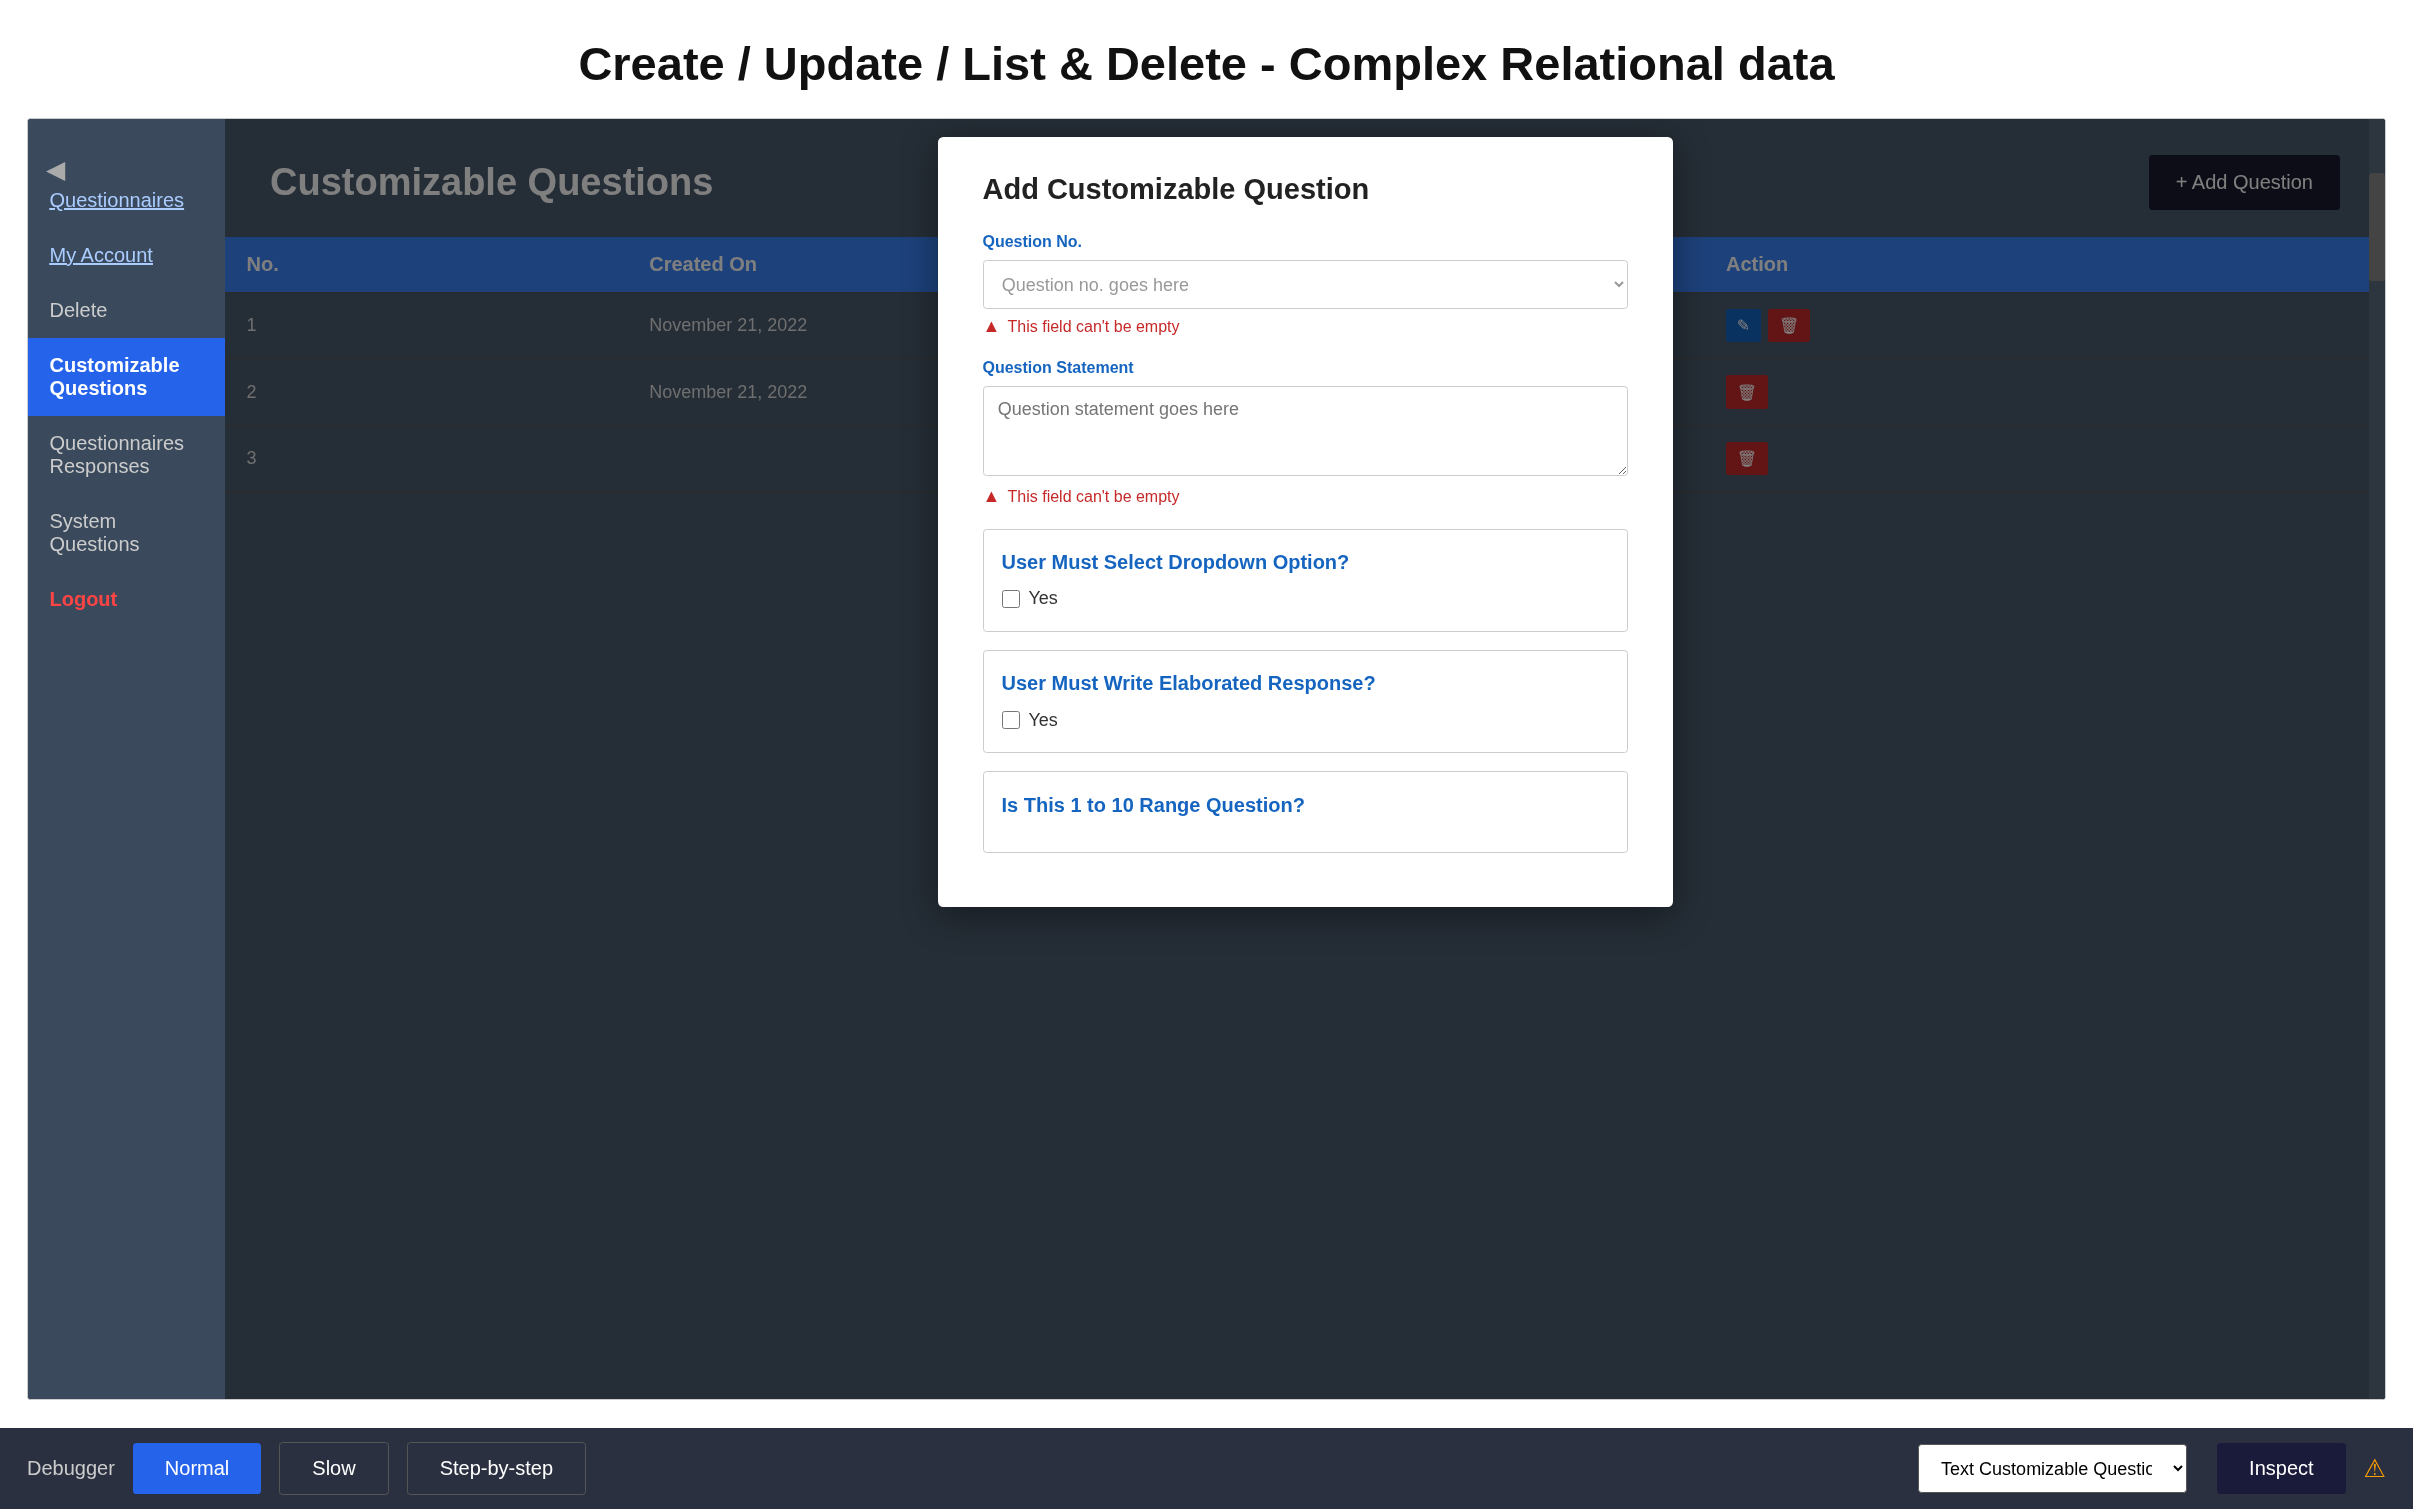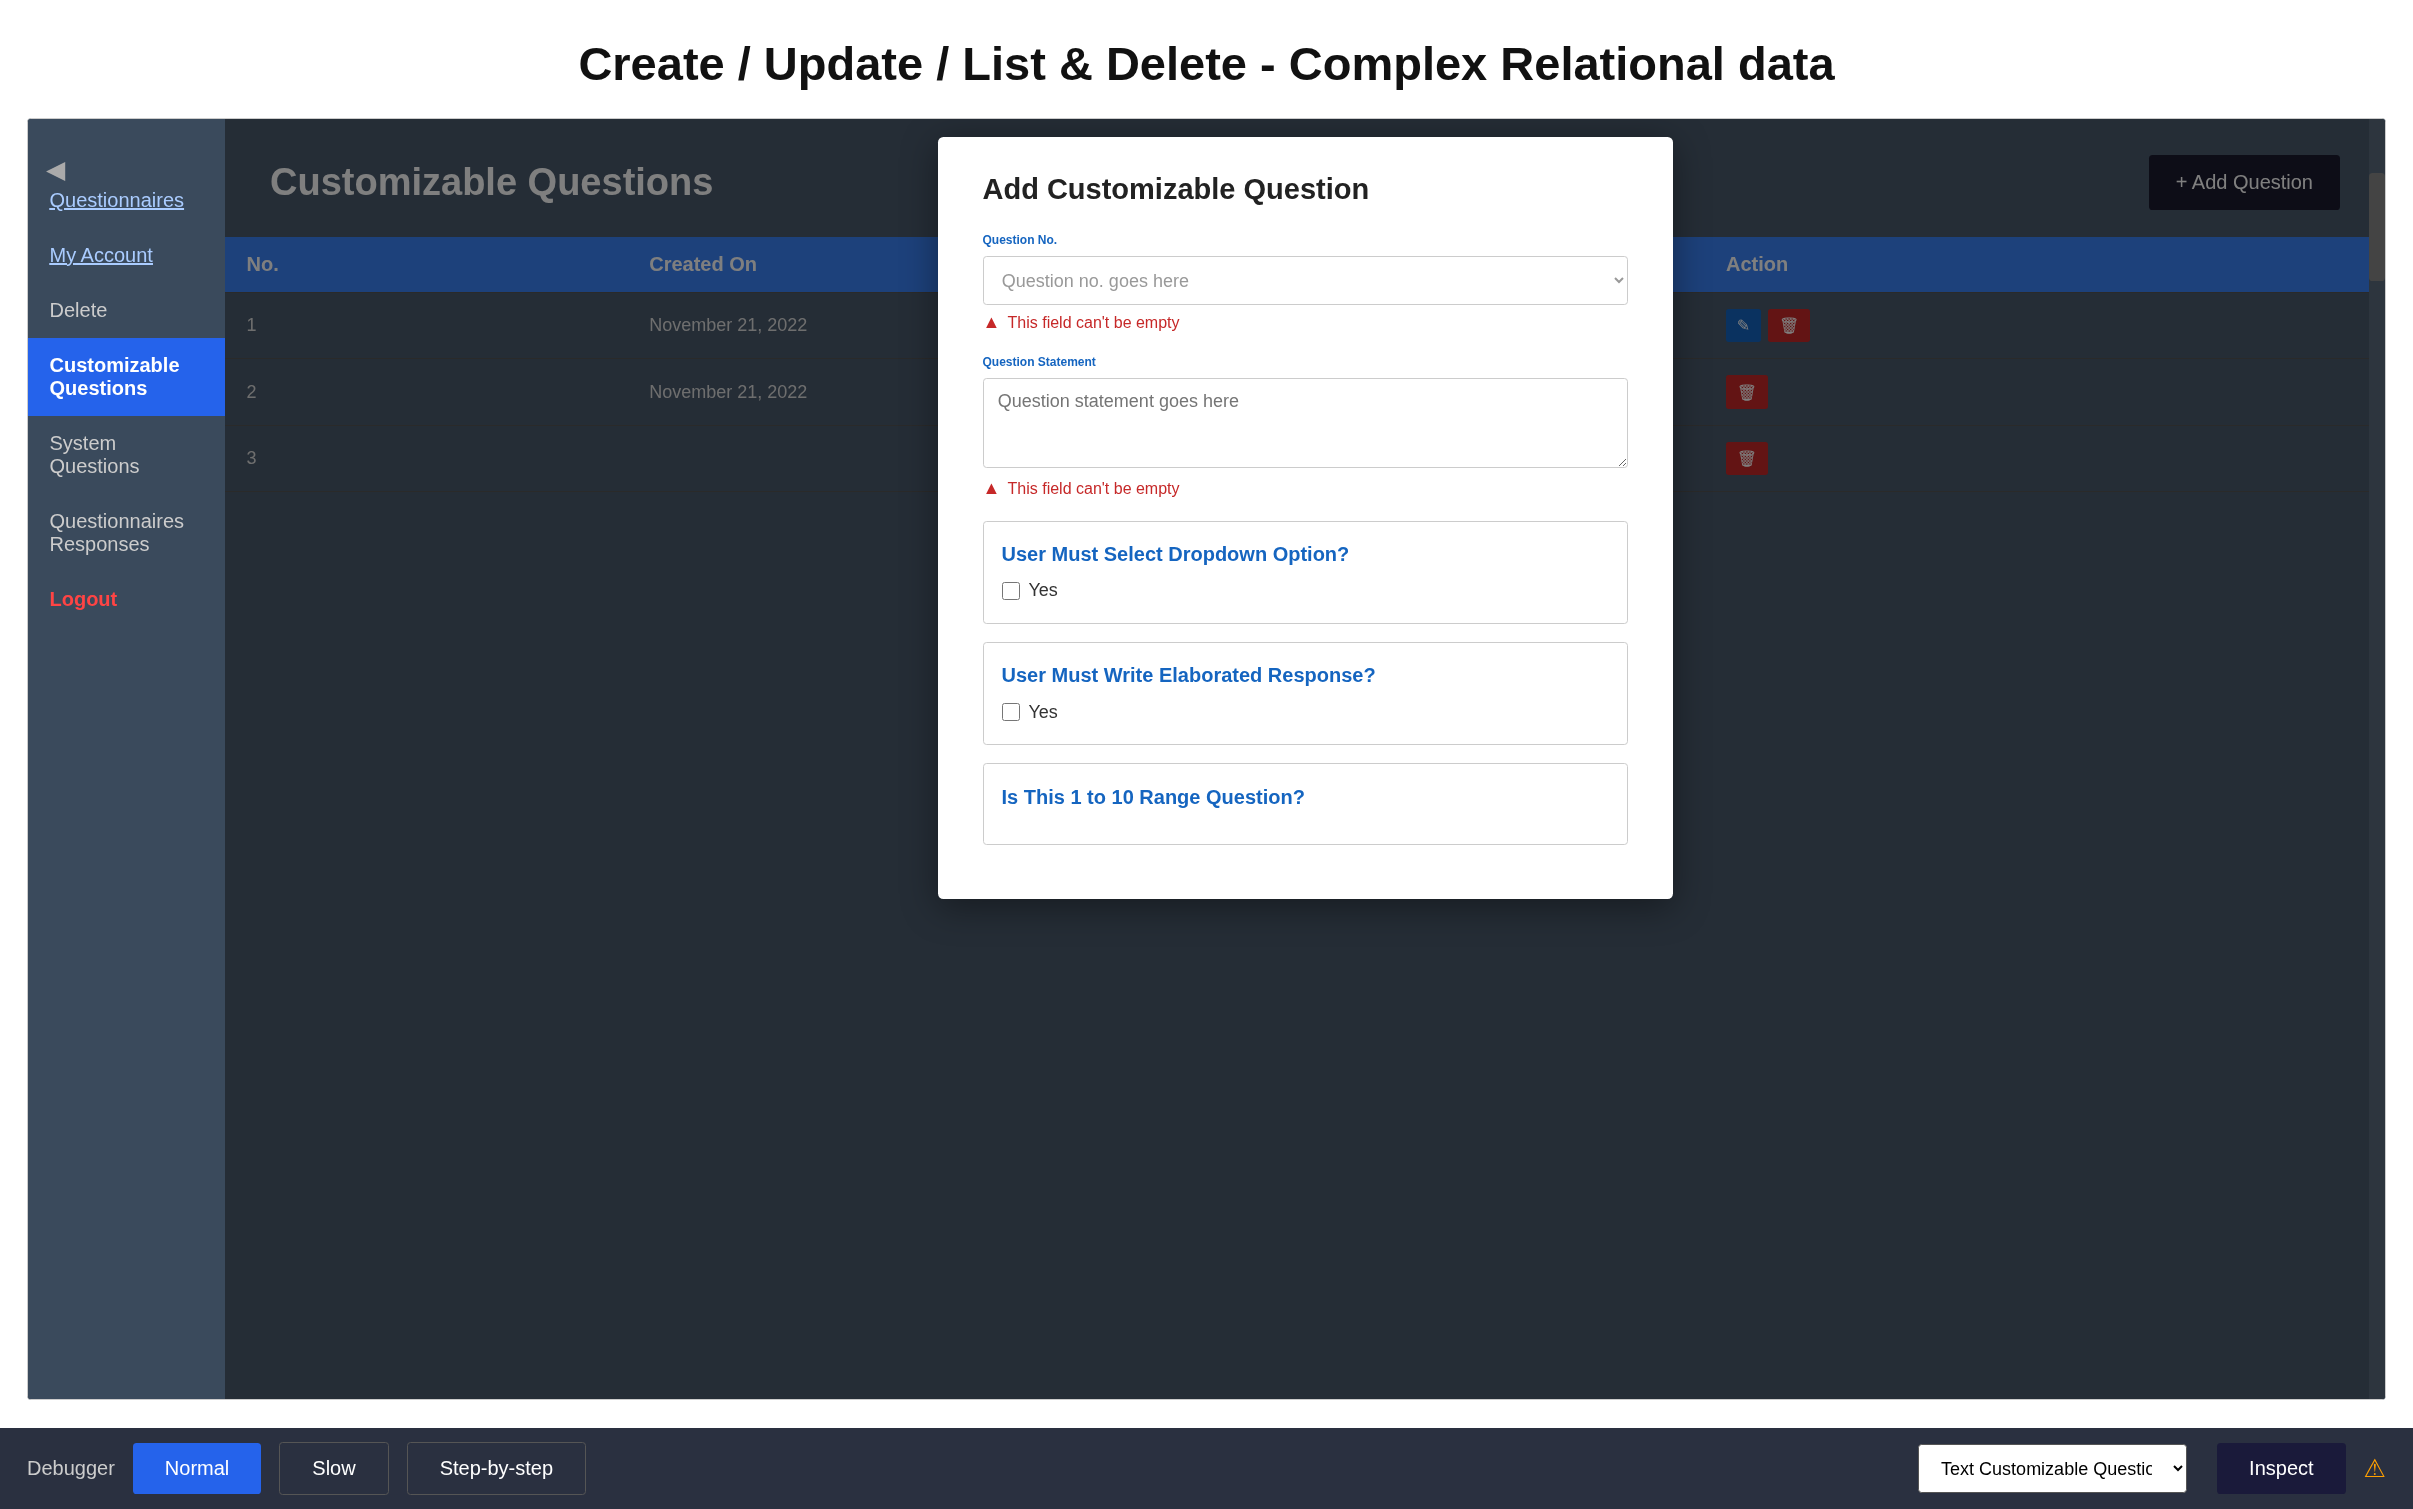--- a/index.html
+++ b/index.html
@@ -200,21 +200,21 @@
       font-weight: bold;
       color: #222;
       margin-bottom: 27px;
     }
 
     .form-group {
       margin-bottom: 21.5px;
     }
 
     .form-label {
-      font-size: 12px;
+      font-size: 16px;
       color: #1565c0;
       font-weight: bold;
       margin-bottom: 9px;
       display: block;
     }
 
     .form-select {
       width: 100%;
       padding: 12.6px 14.3px;
       font-size: 18px;
@@ -376,22 +376,22 @@
 
 <div class="app-container">
 
   <div class="sidebar">
     <div class="sidebar-back">◀</div>
     <ul class="sidebar-nav">
       <li class="link-item"><a href="#">Questionnaires</a></li>
       <li class="link-item"><a href="#">My Account</a></li>
       <li>Delete</li>
       <li class="active">Customizable Questions</li>
+      <li>Questionnaires Responses</li>
       <li>System Questions</li>
-      <li>Questionnaires Responses</li>
       <li class="logout">Logout</li>
     </ul>
   </div>
 
   <div class="main-content">
 
     <div class="content-header">
       <h2 class="content-title">Customizable Questions</h2>
       <button class="add-question-btn">+ Add Question</button>
     </div>

